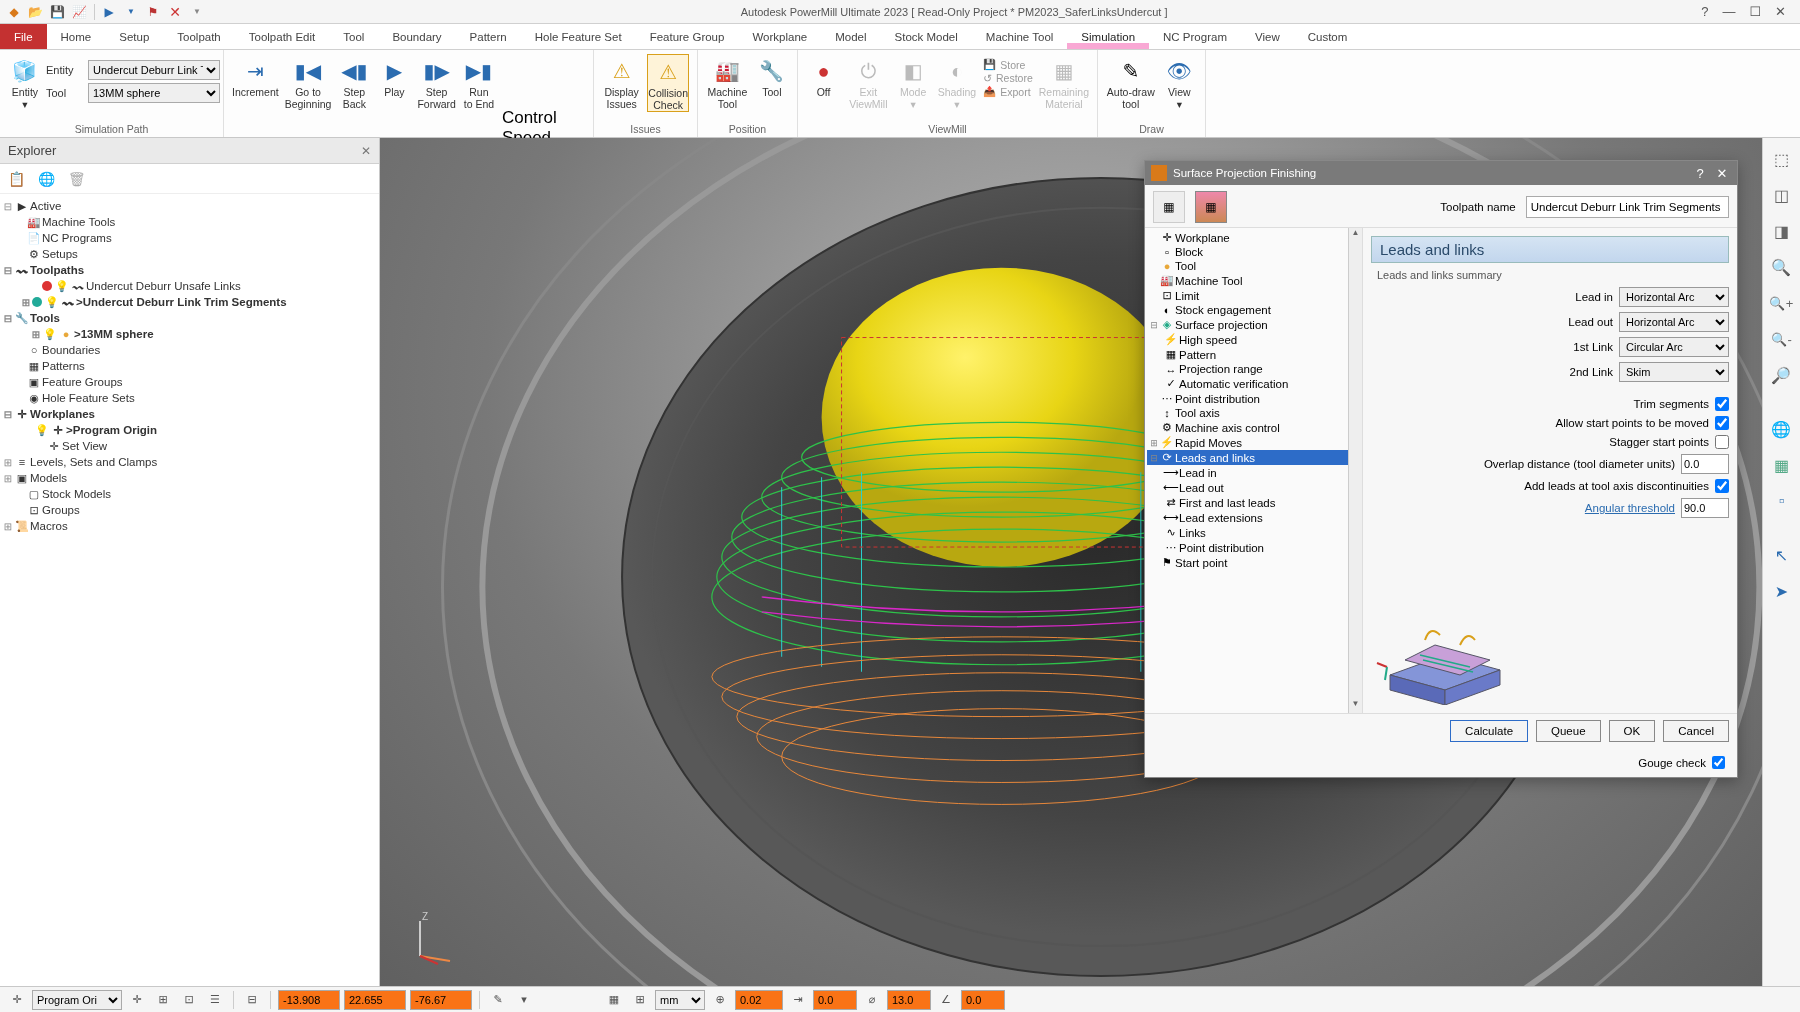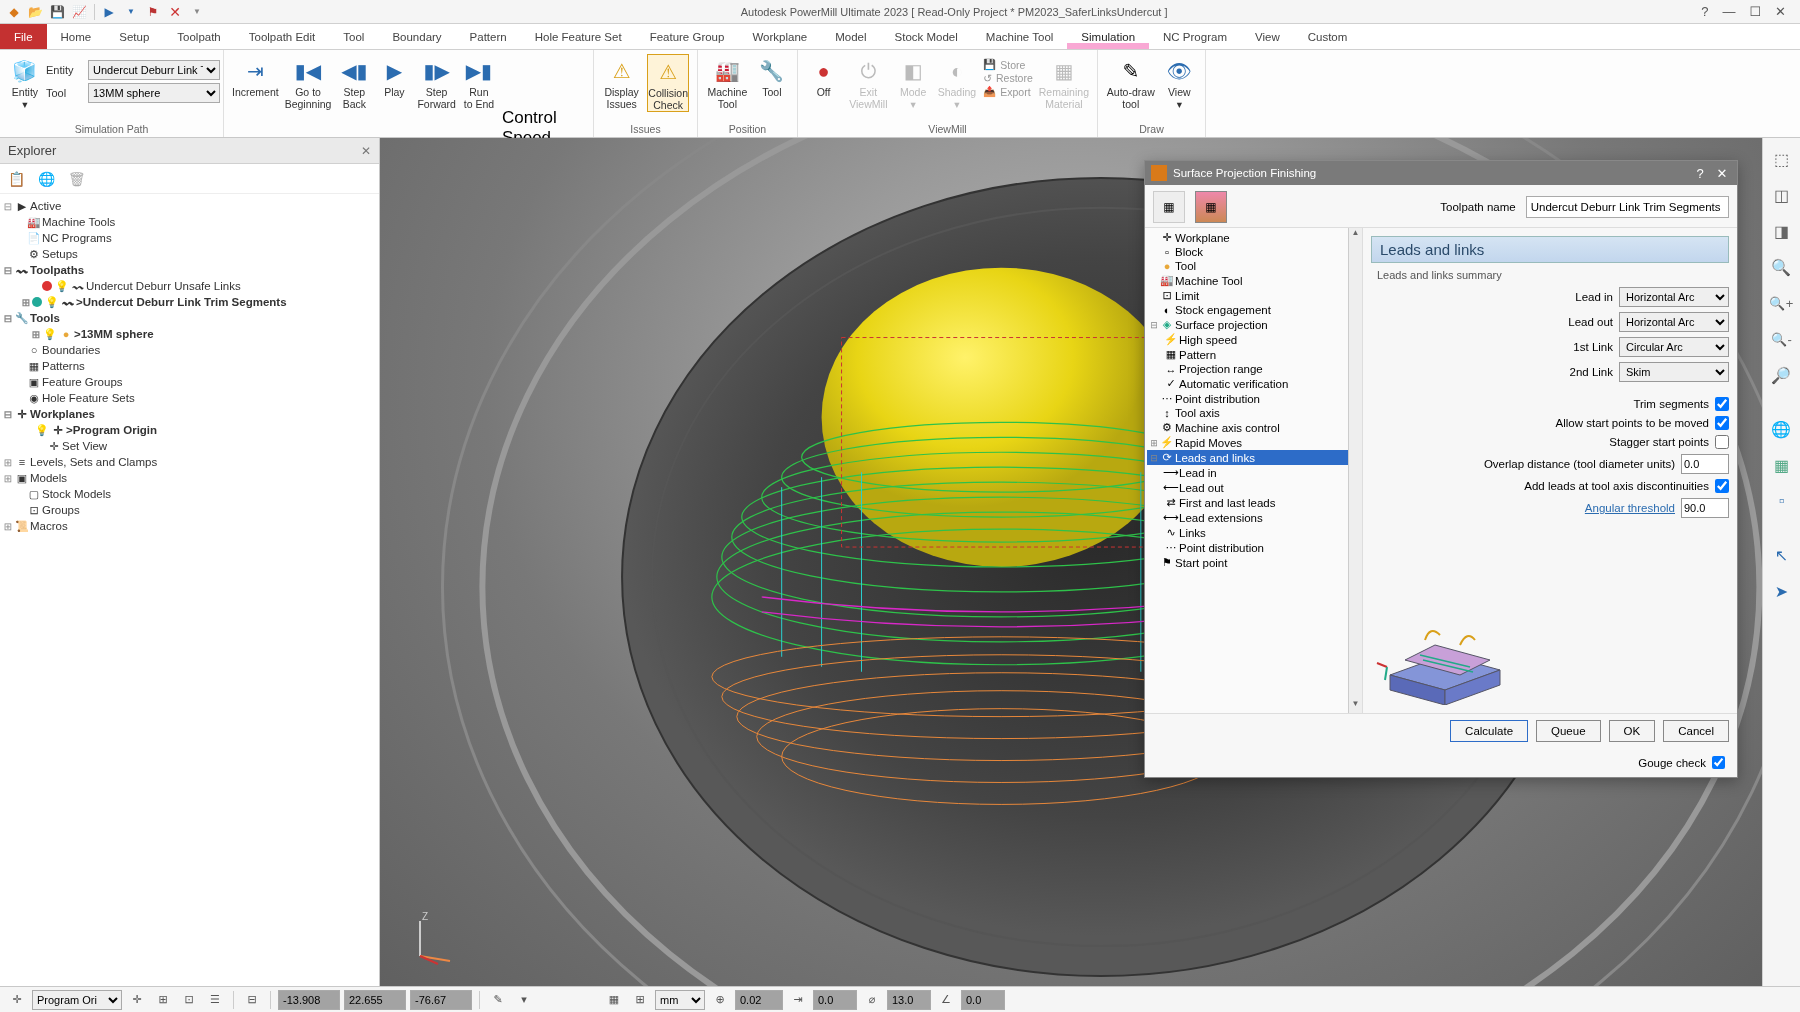--- a/index.html
+++ b/index.html
@@ -88,21 +88,21 @@
 .dlg-preview { width: 140px; height: 100px; margin: 8px 0 0 4px; }
 .dlg-bottom { padding: 6px 8px 8px; display: flex; justify-content: flex-end; gap: 8px; align-items: center; }
 .dlg-bottom button { height: 22px; padding: 0 14px; font-size: 11.5px; border: 1px solid #888; background: #f4f4f4; cursor: pointer; }
 .dlg-bottom button.primary { border-color: #2d6cc8; }
 
 
 .status-bar { position: absolute; left: 0; right: 0; bottom: 0; height: 26px; background: #f5f5f5; border-top: 1px solid #c8c8c8; display: flex; align-items: center; gap: 4px; padding: 0 6px; font-size: 11px; }
 .status-bar .sep { width: 1px; height: 18px; background: #ccc; margin: 0 3px; }
 .status-bar .sb-btn { width: 22px; height: 20px; display: flex; align-items: center; justify-content: center; cursor: pointer; color: #555; }
 .status-bar .sb-sel { height: 20px; border: 1px solid #aaa; font-size: 11px; }
-.status-bar .coord { width: 62px; height: 20px; border: 1px solid #aaa; background: #a3a3a3; display:flex; align-items:center; padding:8px 4px; }
+.status-bar .coord { width: 62px; height: 20px; border: 1px solid #aaa; background: #f97316; display:flex; align-items:center; padding:8px 4px; }
 
 svg.ic-svg { width: 100%; height: 100%; }
 </style>
 </head>
 <body>
 
 <div class="title-bar">
   <div class="qat">
     <div class="tb" style="color:#d97a1a;">◆</div>
     <div class="tb">📂</div>

